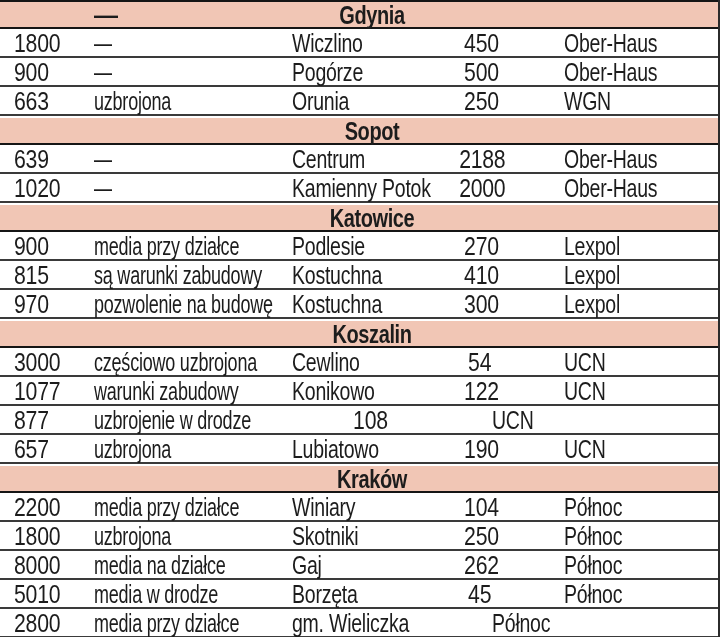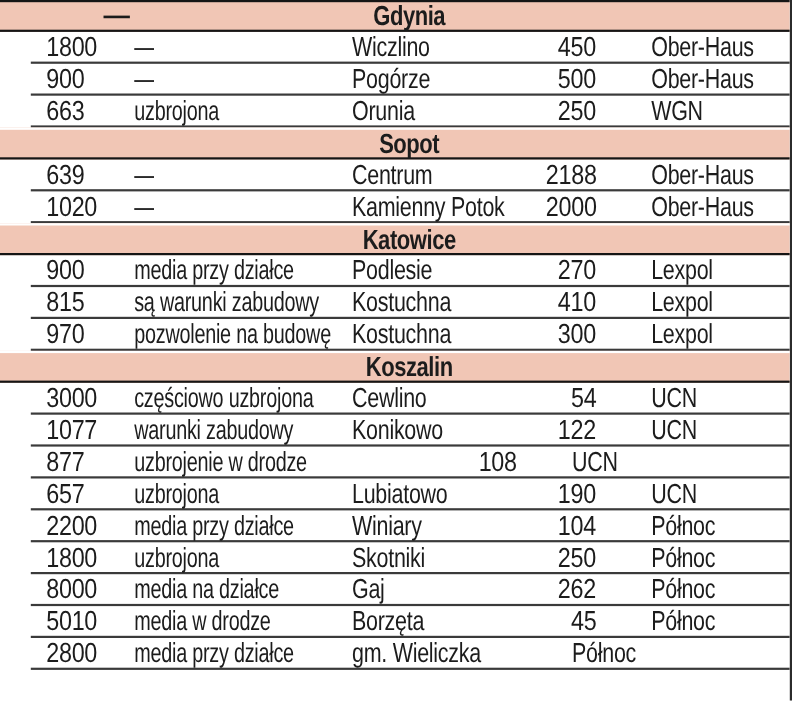--- a/index.html
+++ b/index.html
@@ -23,30 +23,30 @@
   .hdr .city{
     position:absolute;left:0;right:0;top:0;height:25px;line-height:26px;
     text-align:center;font-weight:bold;font-size:25px;letter-spacing:-0.5px;
     transform:translateX(13px) scaleX(0.8);transform-origin:50% 50%;
     white-space:nowrap;
   }
   .row{
     display:grid;grid-template-columns:80px 198px 150px 72px 1fr;
     height:29px;box-sizing:border-box;align-items:center;
     padding-left:14px;border-bottom:2px solid #3a3a3a;
-    font-size:25px;white-space:nowrap;margin-left:28px;
+    font-size:25px;white-space:nowrap;
   }
   .cell{overflow:visible;}
   .tx{
     display:inline-block;letter-spacing:-0.3px;line-height:1;
     transform:scaleX(0.78);transform-origin:0 50%;
   }
   .c1 .tx{transform:scaleX(0.85);}
   .c2 .tx{transform:scaleX(0.72);}
-  .c4{text-align:right;}
+  .c4{text-align:center;}
   .c4 .tx{transform:scaleX(0.85);transform-origin:100% 50%;}
   .c5{padding-left:50px;}
 </style>
 </head>
 <body>
 
 <div id="stage" style="--accent: #f1c6b5;">
     <div class="section">
       <div class="hdr">
         <span class="dash">—</span>
@@ -145,20 +145,23 @@
       </div>
       <div class="row">
         <div class="cell c1"><span class="tx">657</span></div>
         <div class="cell c2"><span class="tx">uzbrojona</span></div>
         <div class="cell c3"><span class="tx">Lubiatowo</span></div>
         <div class="cell c4"><span class="tx">190</span></div>
         <div class="cell c5"><span class="tx">UCN</span></div>
       </div>
     </div>
     <div class="section">
+      <div class="hdr">
+        <span class="city">Kraków</span>
+      </div>
       <div class="row">
         <div class="cell c1"><span class="tx">2200</span></div>
         <div class="cell c2"><span class="tx">media przy działce</span></div>
         <div class="cell c3"><span class="tx">Winiary</span></div>
         <div class="cell c4"><span class="tx">104</span></div>
         <div class="cell c5"><span class="tx">Północ</span></div>
       </div>
       <div class="row">
         <div class="cell c1"><span class="tx">1800</span></div>
         <div class="cell c2"><span class="tx">uzbrojona</span></div>

